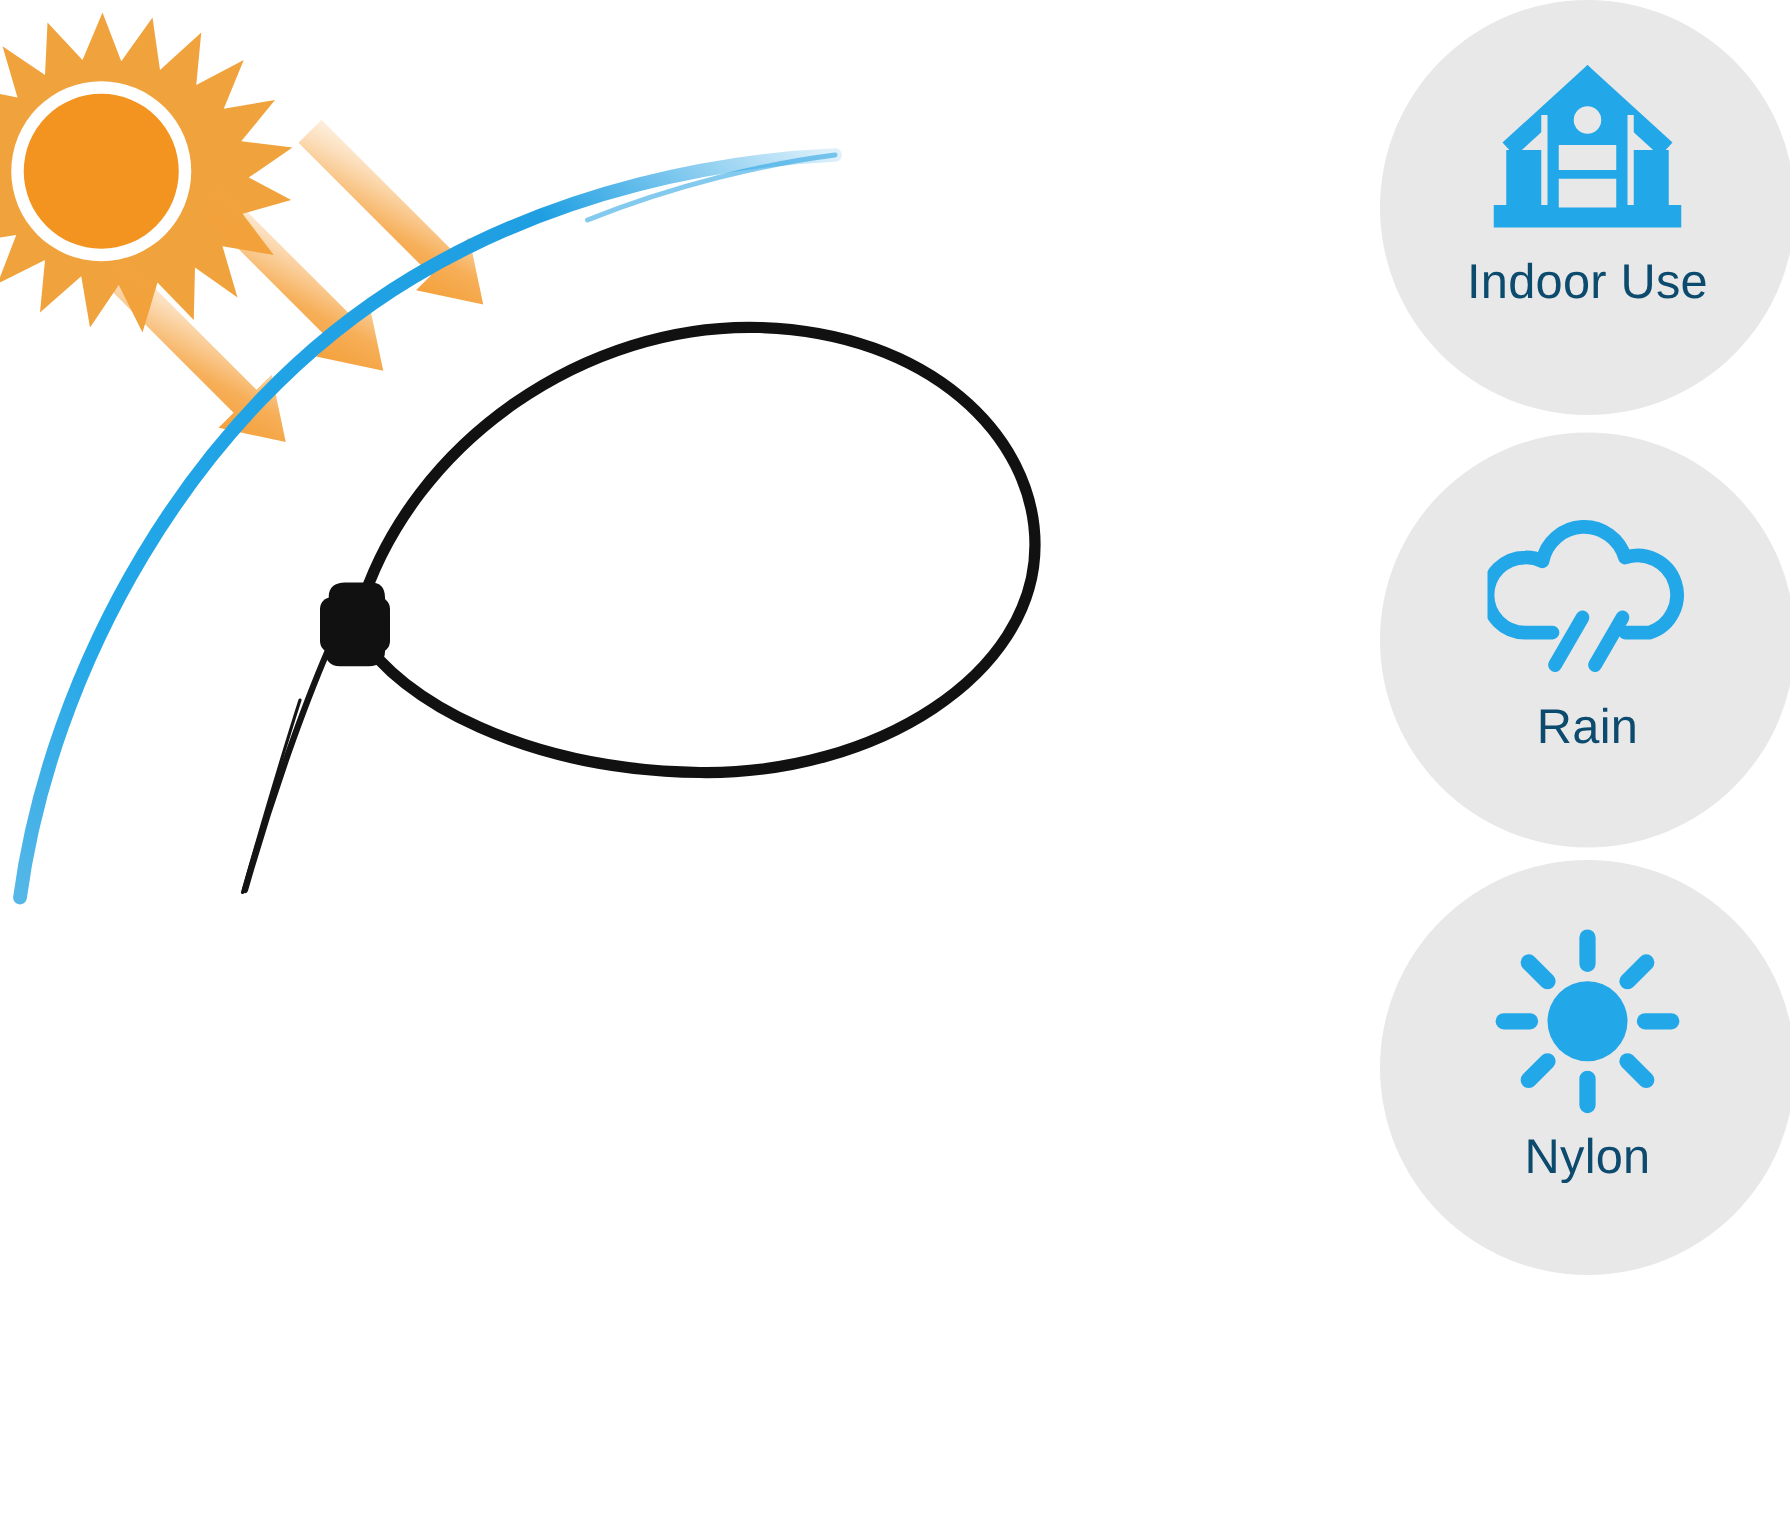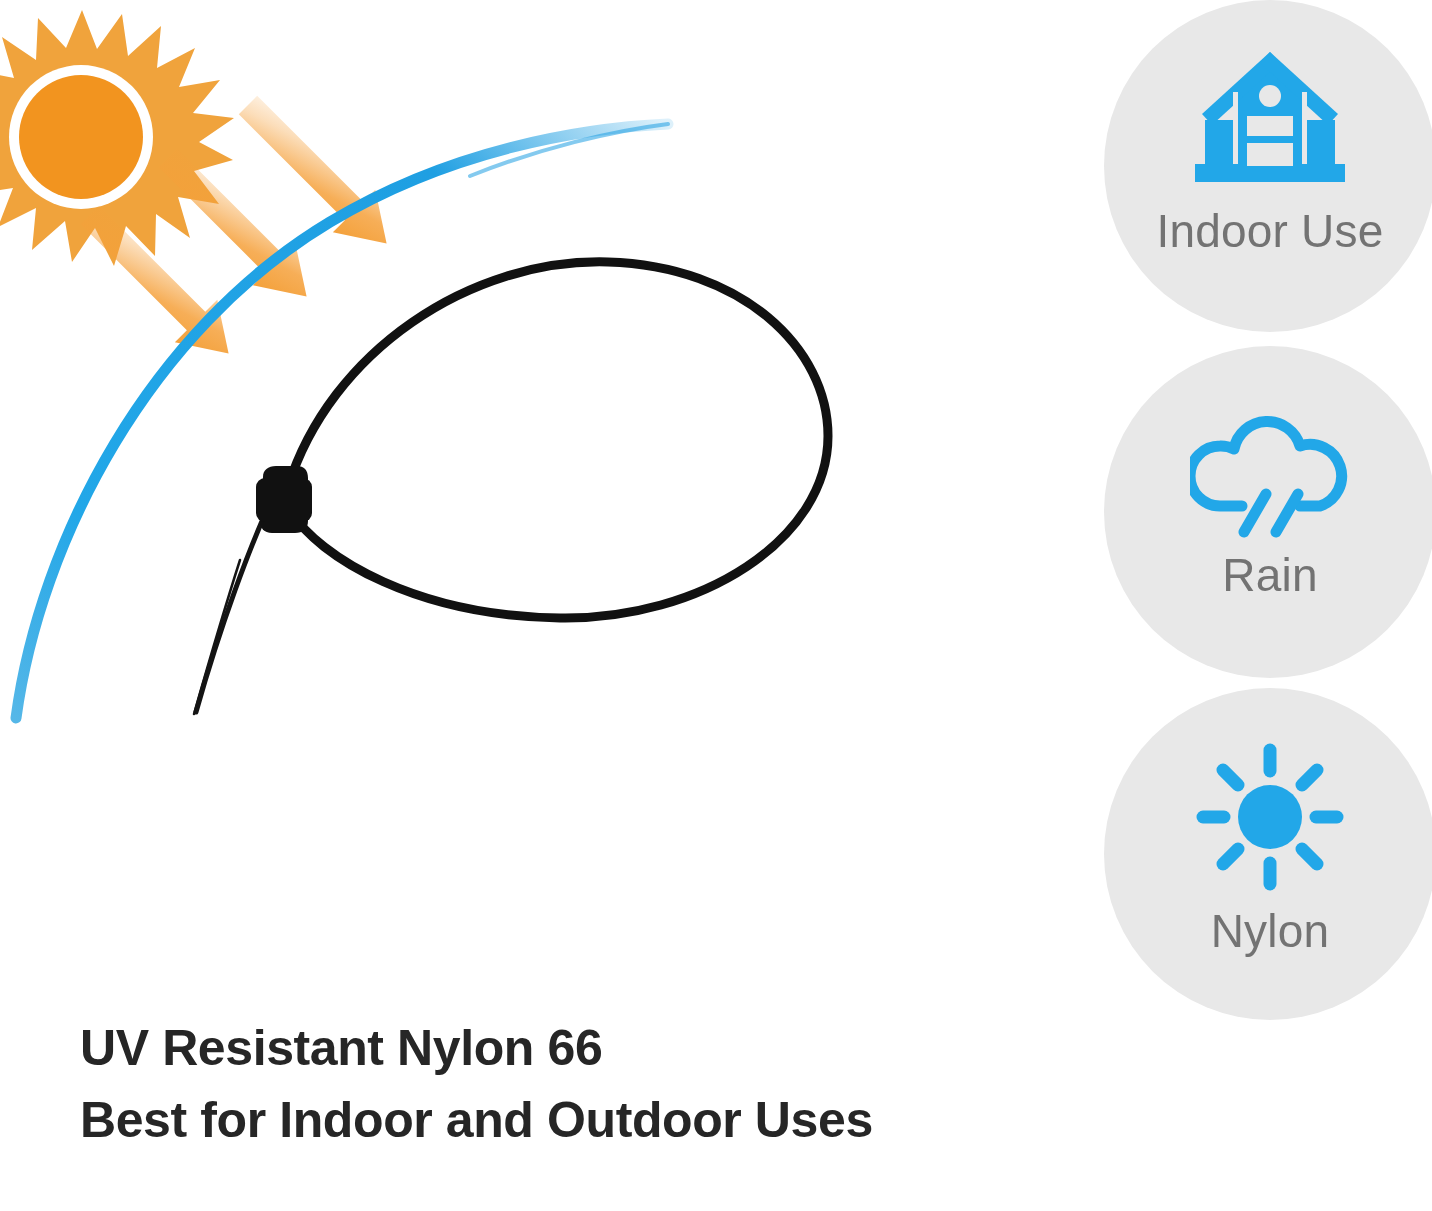--- a/index.html
+++ b/index.html
@@ -73,27 +73,27 @@
     display: flex;
     align-items: center;
     justify-content: center;
   }
   .badge-2 .badge-icon { margin-top: 56px; height: 142px; }
   .badge-3 .badge-icon { margin-top: 54px; height: 150px; }
 
   .badge-label {
     margin-top: 8px;
     font-family: "Liberation Sans", "DejaVu Sans", sans-serif;
-    font-size: 46px;
+    font-size: 39px;
     font-weight: normal;
-    color: #737373;
+    color: #0c4a6e;
     letter-spacing: 0.2px;
     white-space: nowrap;
   }
-  .badge-2 .badge-label { margin-top: 4px; }
+  .badge-2 .badge-label { margin-top: 16px; }
   .badge-3 .badge-label { margin-top: 12px; }
 </style>
 </head>
 <body>
 
 <div id="canvas">
 
   <div id="illustration">
     <svg width="1080" height="760" viewBox="0 0 1080 760" xmlns="http://www.w3.org/2000/svg">
       <defs>
@@ -164,24 +164,20 @@
                  C 304 466, 308 470, 308 478
                  L 308 521
                  C 308 529, 303 533, 295 533
                  L 272 533
                  C 264 533, 260 528, 260 521 Z" fill="#111111"></path>
         <rect x="256" y="478" width="56" height="44" rx="9" fill="#111111"></rect>
       </g>
     </svg>
   </div>
 
-  <div id="headline">
-    <div class="headline-line">UV Resistant Nylon 66</div>
-    <div class="headline-line">Best for Indoor and Outdoor Uses</div>
-  </div>
 
   <div id="badges">
 
     <div class="badge badge-1">
       <div class="badge-icon">
         <svg width="170" height="150" viewBox="0 0 170 150" xmlns="http://www.w3.org/2000/svg">
           <g fill="#22a7e8">
 
             <path d="M 52 46 L 85 14 L 118 46 L 118 118 L 52 118 Z"></path>
 

